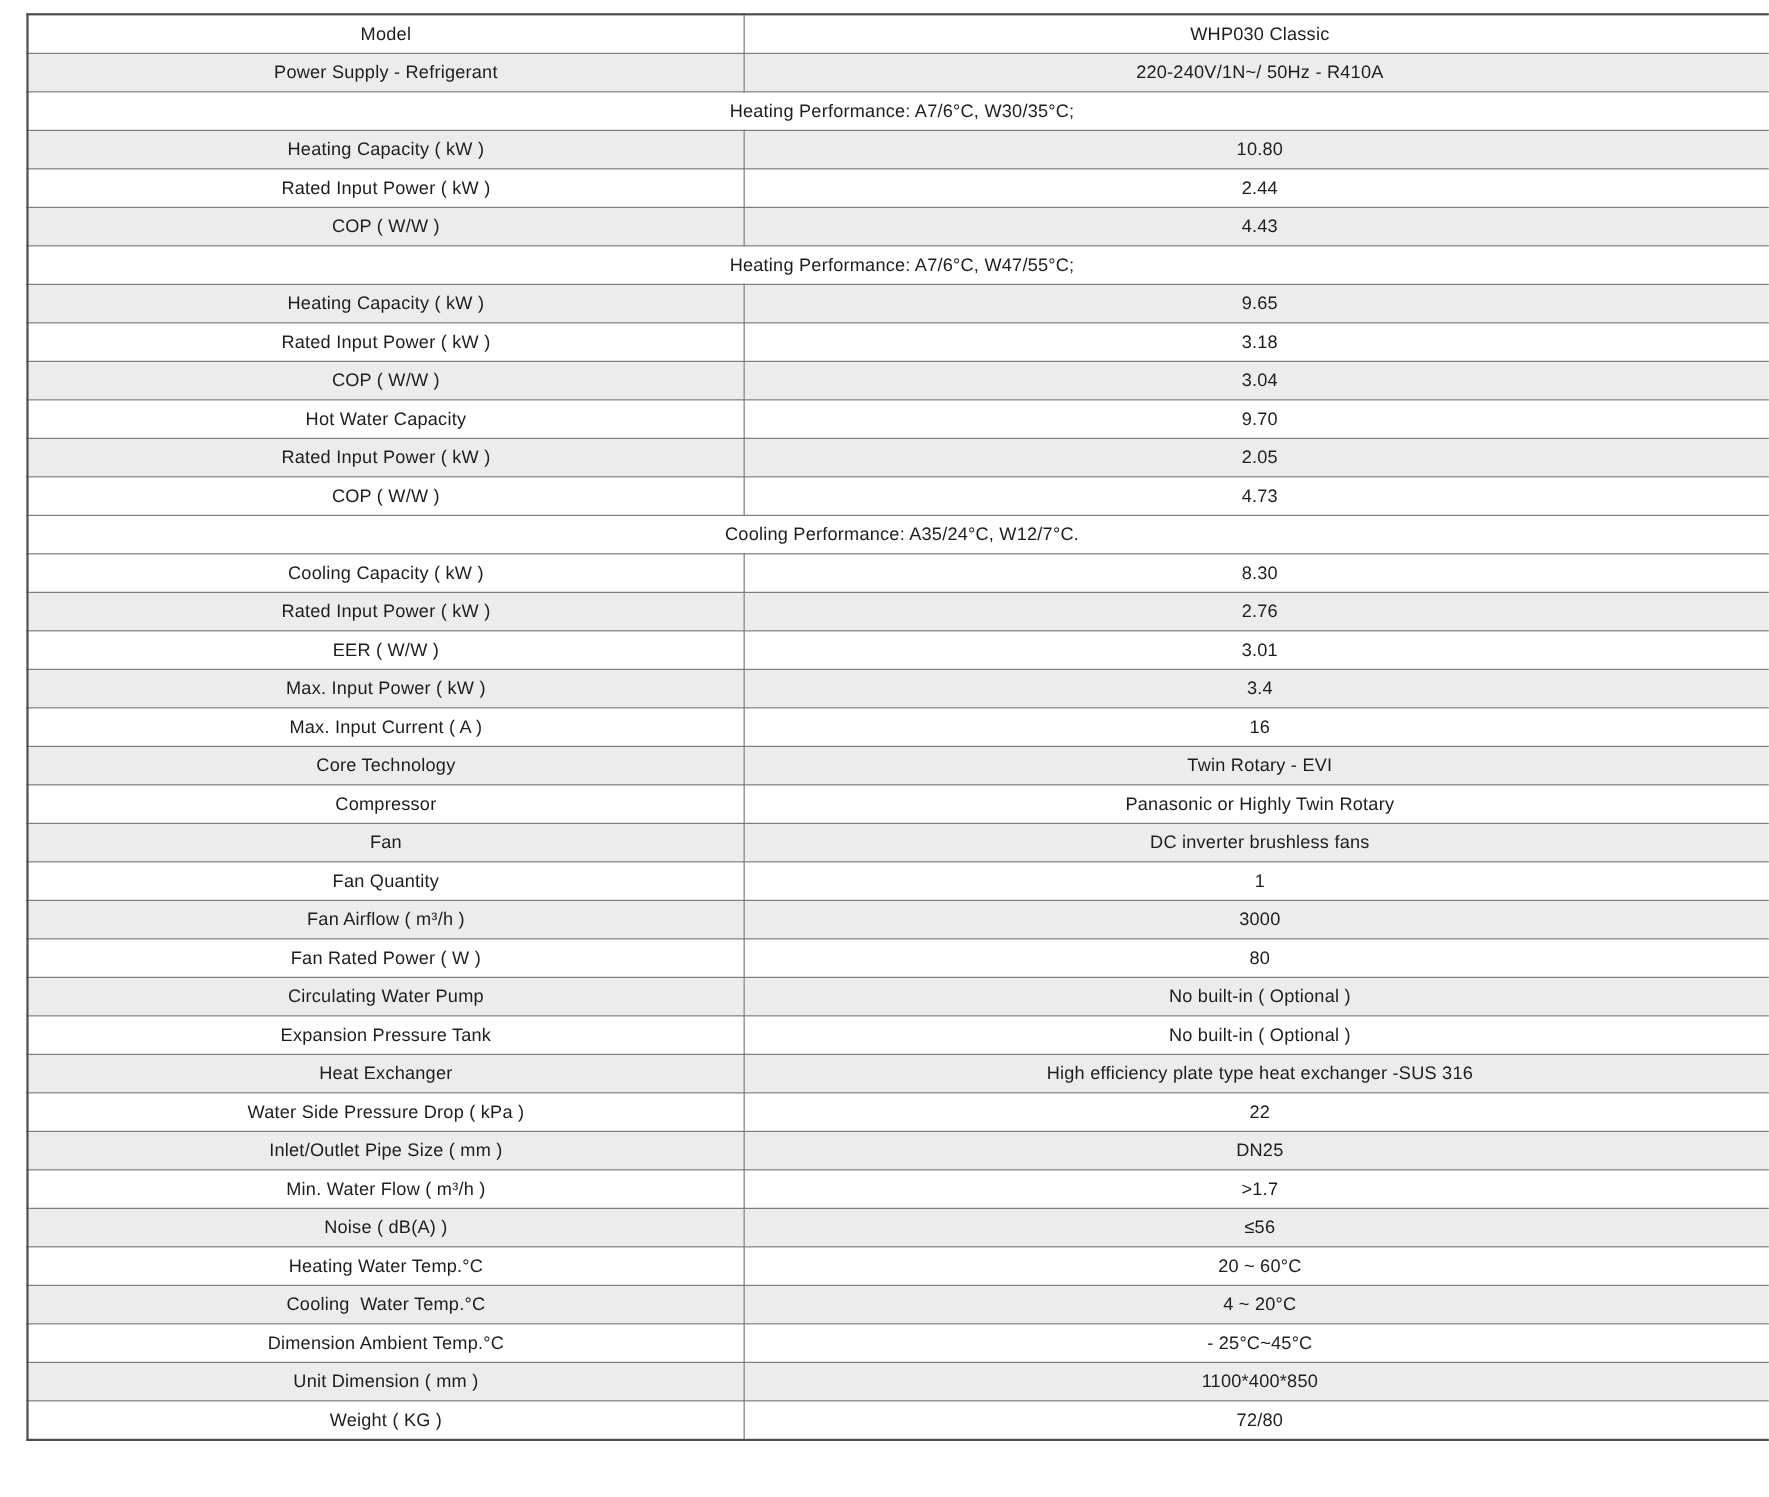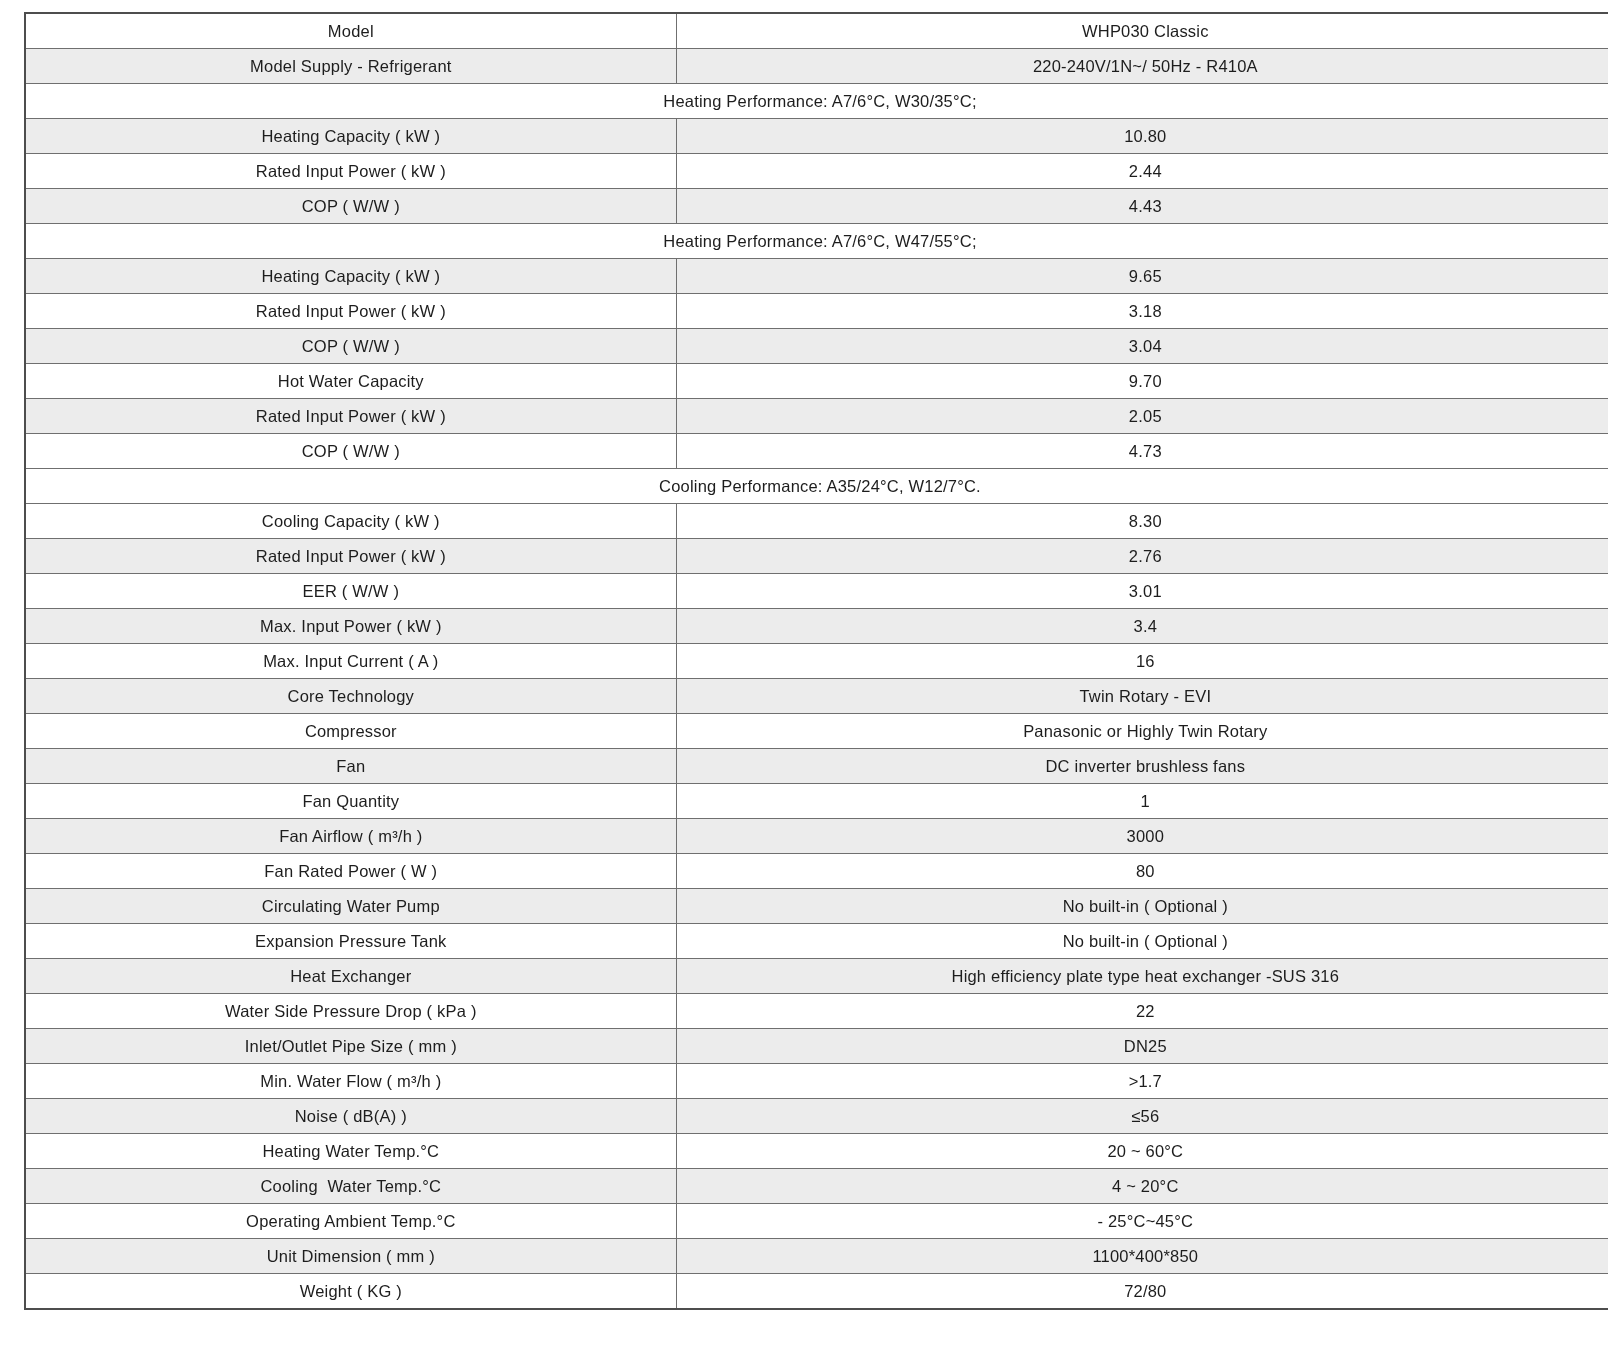--- a/index.html
+++ b/index.html
@@ -57,21 +57,21 @@
 
 <div class="page">
   <table class="spec-table">
     <tbody>
   <tr class="row">
     <td class="label-cell">Model</td>
     <td class="value-cell">WHP030 Classic</td>
   </tr>
 
   <tr class="row">
-    <td class="label-cell">Model Supply - Refrigerant</td>
+    <td class="label-cell">Power Supply - Refrigerant</td>
     <td class="value-cell">220-240V/1N~/ 50Hz - R410A</td>
   </tr>
 
   <tr class="row section-row">
     <td class="section-cell" colspan="2">Heating Performance: A7/6°C, W30/35°C;</td>
   </tr>
 
   <tr class="row">
     <td class="label-cell">Heating Capacity ( kW )</td>
     <td class="value-cell">10.80</td>
@@ -220,21 +220,21 @@
     <td class="label-cell">Heating Water Temp.°C</td>
     <td class="value-cell">20 ~ 60°C</td>
   </tr>
 
   <tr class="row">
     <td class="label-cell">Cooling  Water Temp.°C</td>
     <td class="value-cell">4 ~ 20°C</td>
   </tr>
 
   <tr class="row">
-    <td class="label-cell">Operating Ambient Temp.°C</td>
+    <td class="label-cell">Dimension Ambient Temp.°C</td>
     <td class="value-cell">- 25°C~45°C</td>
   </tr>
 
   <tr class="row">
     <td class="label-cell">Unit Dimension ( mm )</td>
     <td class="value-cell">1100*400*850</td>
   </tr>
 
   <tr class="row">
     <td class="label-cell">Weight ( KG )</td>

